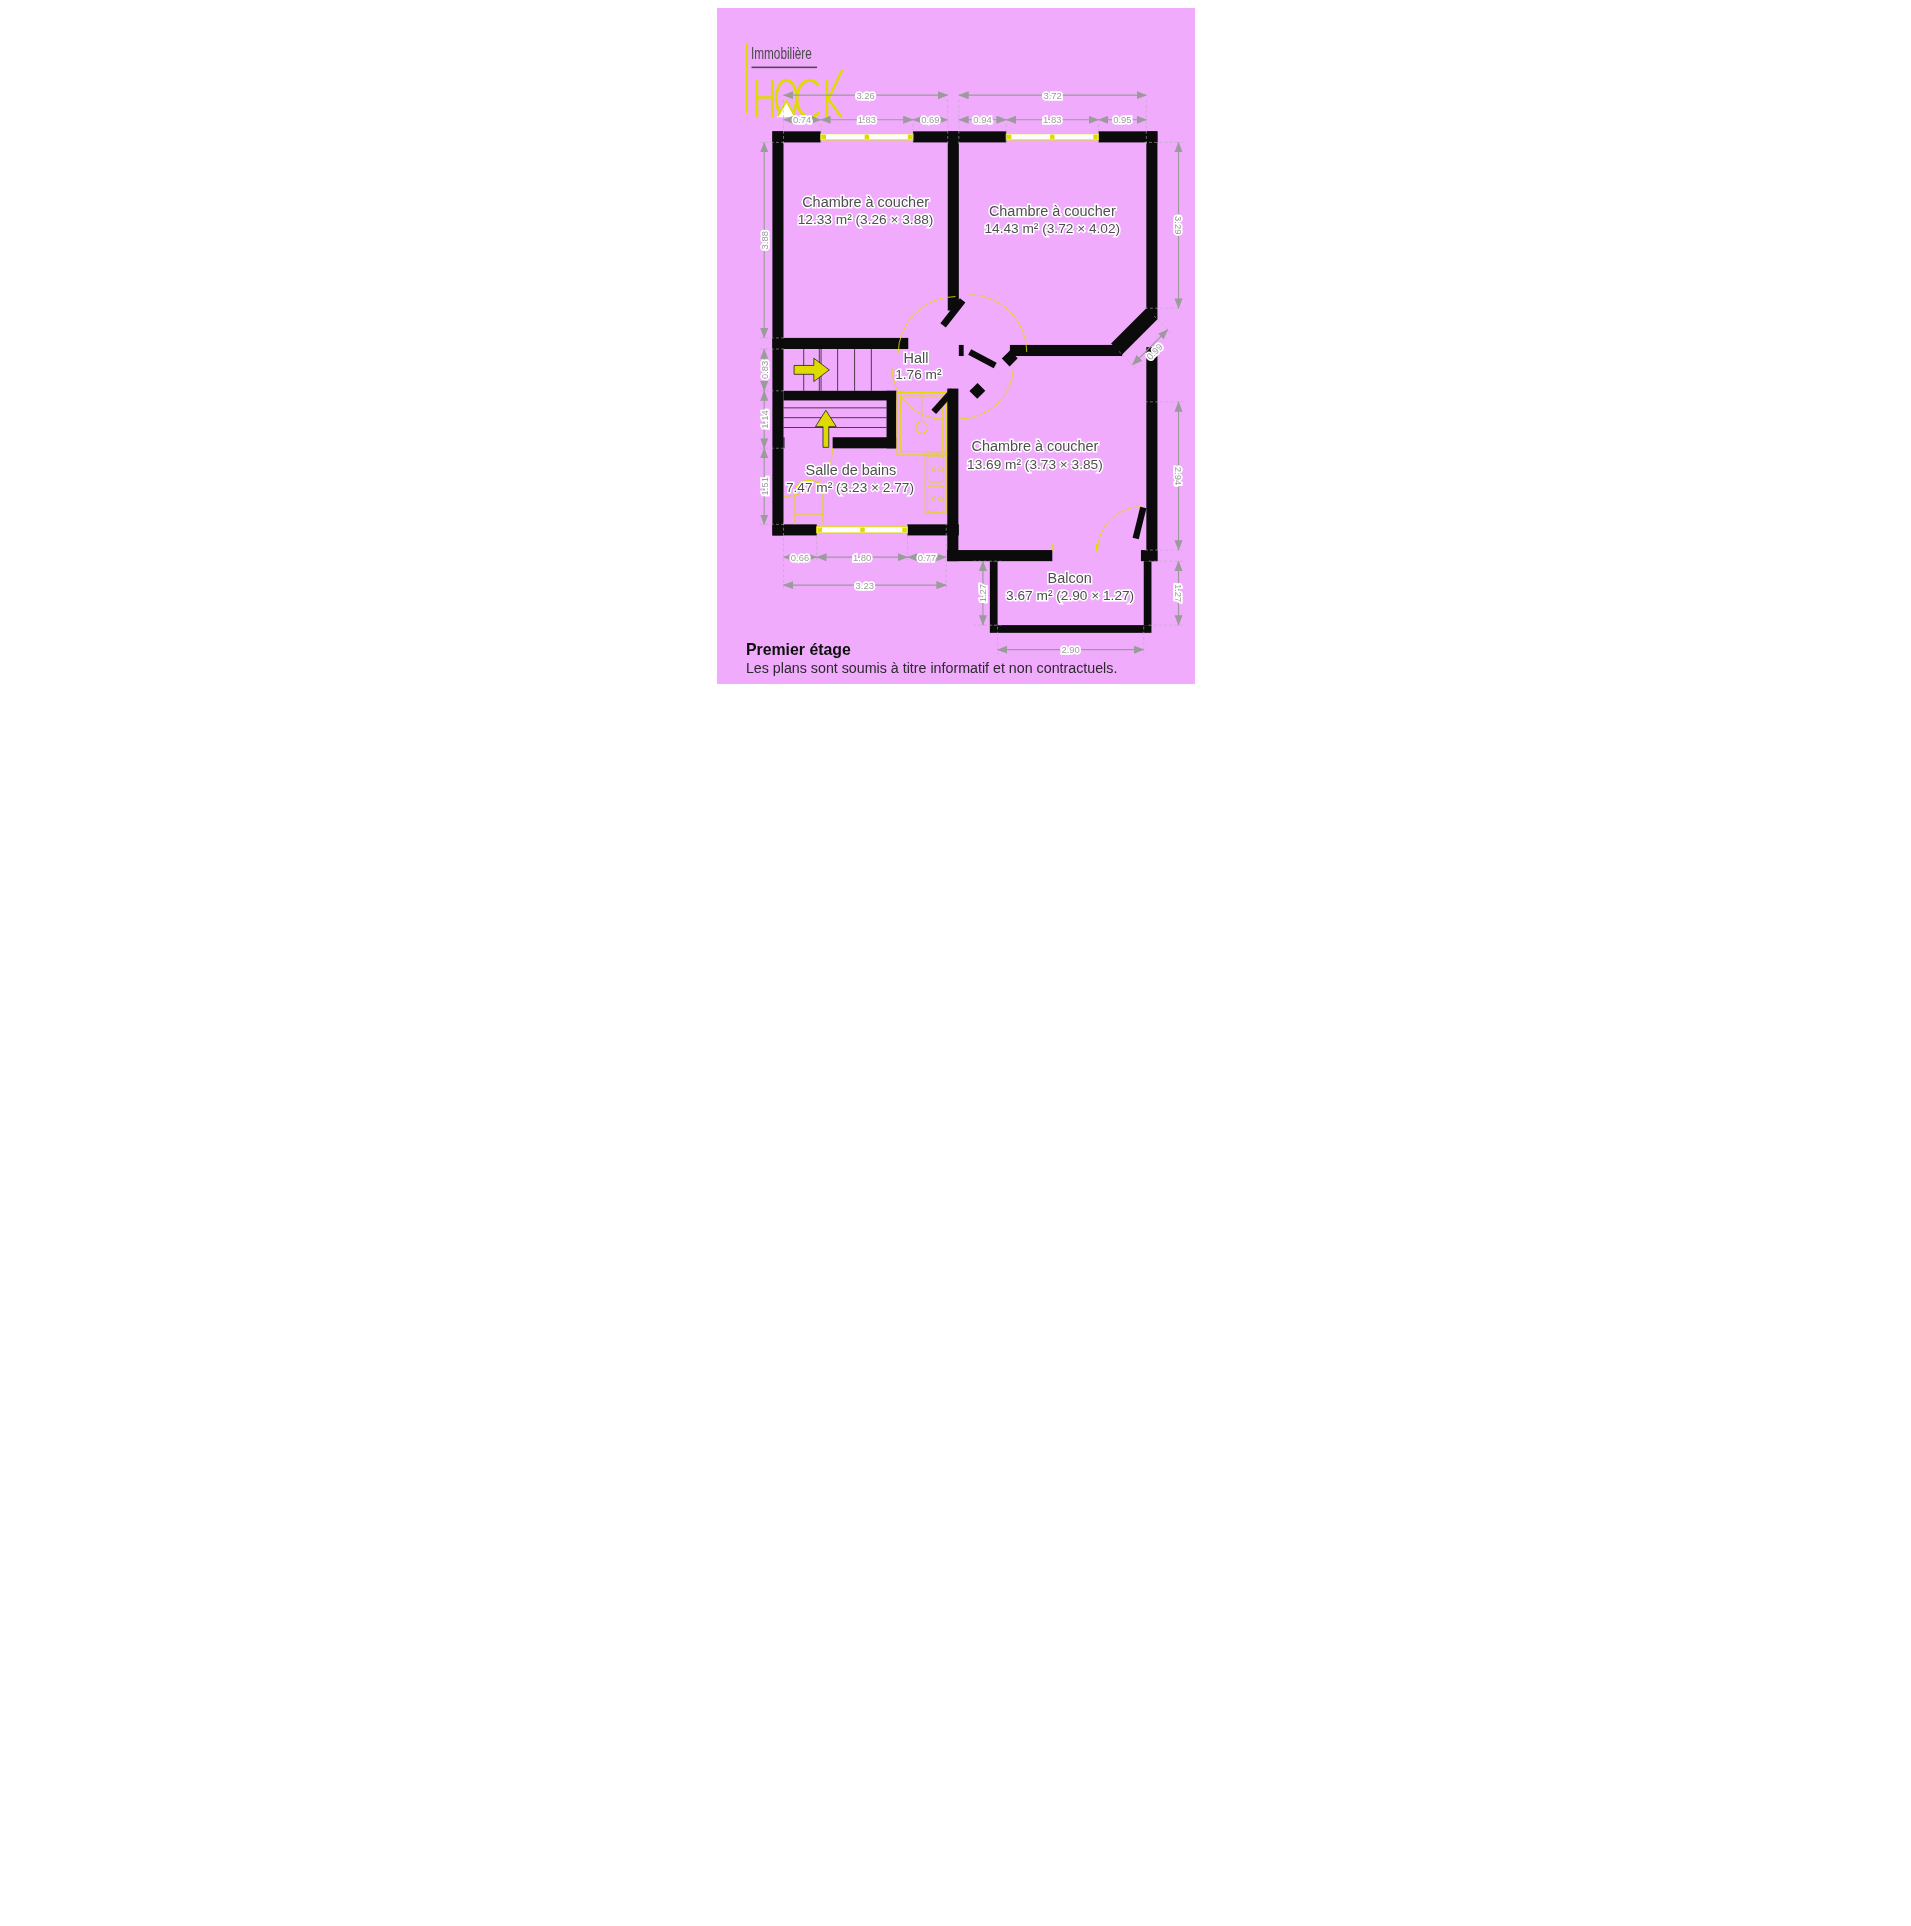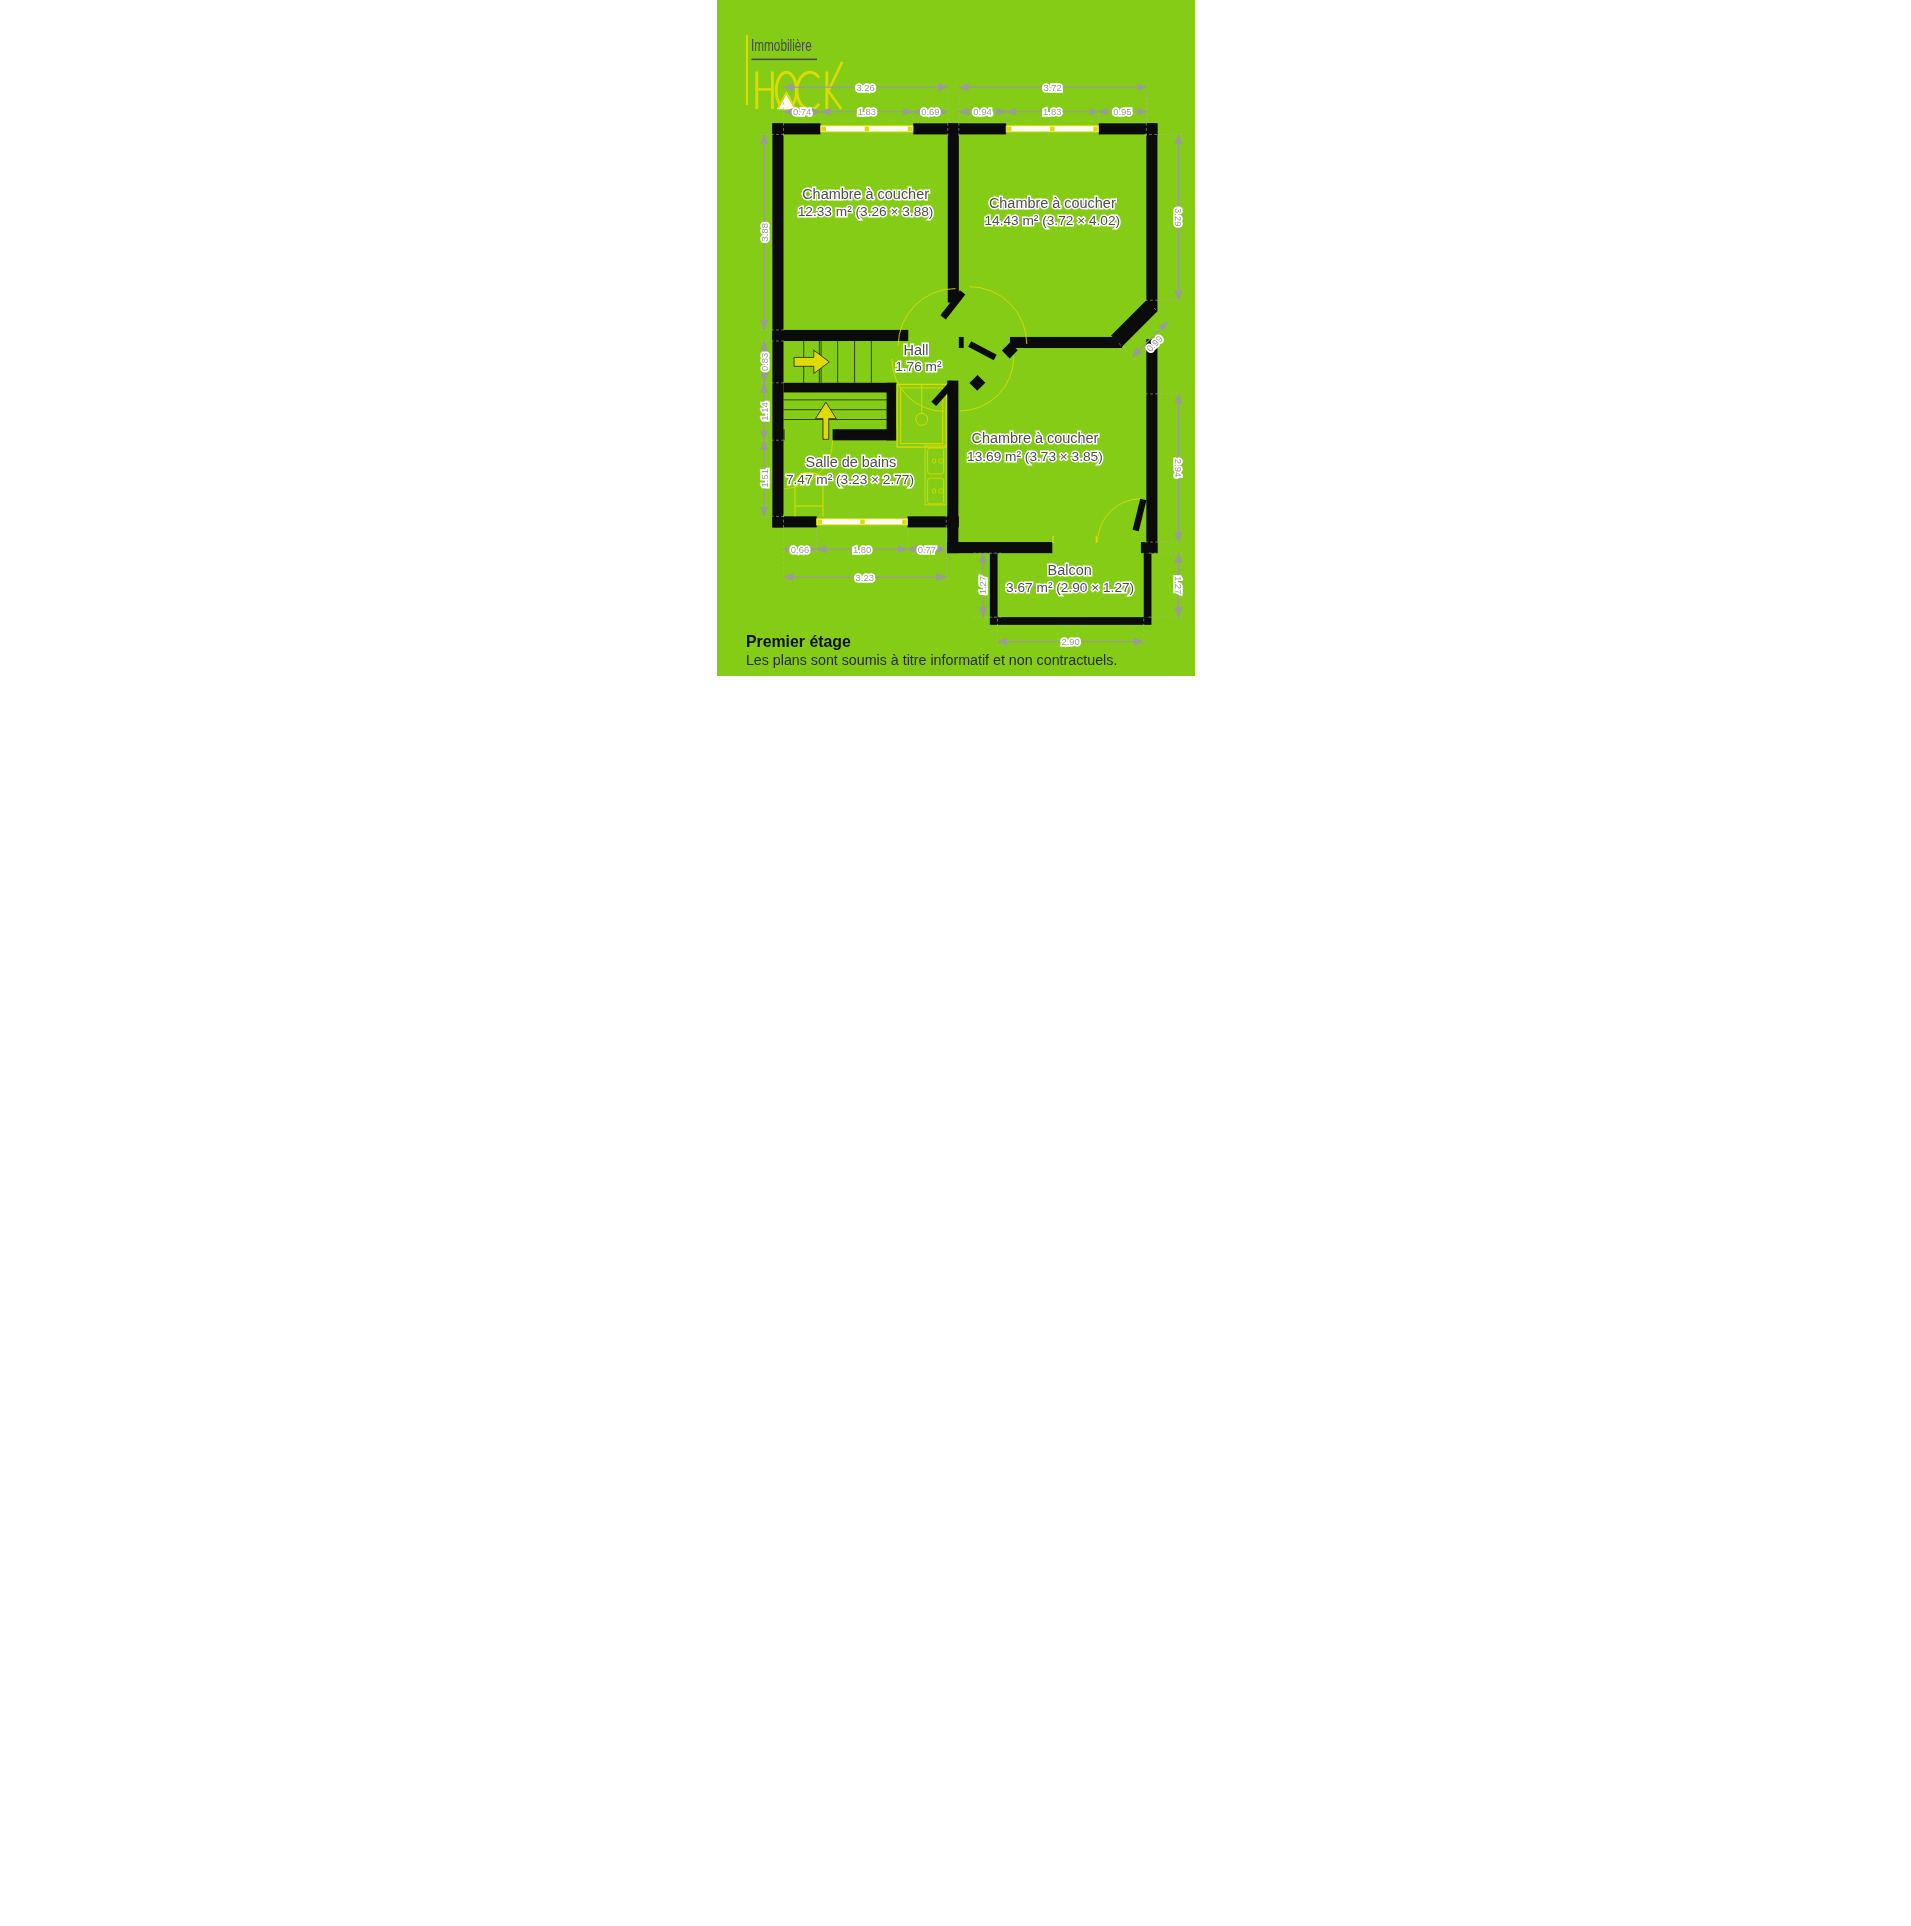--- a/index.html
+++ b/index.html
@@ -1,16 +1,16 @@
 <!DOCTYPE html>
 <html style="font-size:6.2px"><head>
 <meta charset="utf-8">
 <style>
   html,body{margin:0;padding:0;background:#ffffff;}
-  .page{width:478px;height:676px;margin:0 auto;background:#84cc16;position:relative;font-family:"Liberation Sans",sans-serif;}
+  .page{width:478px;height:676px;margin:8px auto;background:#f0abfc;position:relative;font-family:"Liberation Sans",sans-serif;}
   svg{display:block;}
   .dim{font-family:"Liberation Sans",sans-serif;font-size:98px;fill:#9b9b9b;text-anchor:middle;dominant-baseline:central;stroke:#ffffff;stroke-width:36px;paint-order:stroke;font-weight:400;}
   .room-name{font-family:"Liberation Sans",sans-serif;font-size:150px;fill:#4e4e4e;text-anchor:middle;stroke:#ffffff;stroke-width:30px;paint-order:stroke;}
   .room-area{font-family:"Liberation Sans",sans-serif;font-size:142px;fill:#4e4e4e;text-anchor:middle;stroke:#ffffff;stroke-width:30px;paint-order:stroke;}
   .logo-tagline{font-family:"Liberation Sans",sans-serif;font-size:170px;fill:#4a4a4a;}
   .footer-title{font-family:"Liberation Sans",sans-serif;font-size:165px;font-weight:bold;fill:#101010;}
   .footer-note{font-family:"Liberation Sans",sans-serif;font-size:148px;fill:#2b2b2b;}
   .wall{fill:#0b0b0b;}
   .tread{stroke:#1a1a1a;stroke-width:8;}
   .fix{stroke:#dfdb00;fill:none;}

